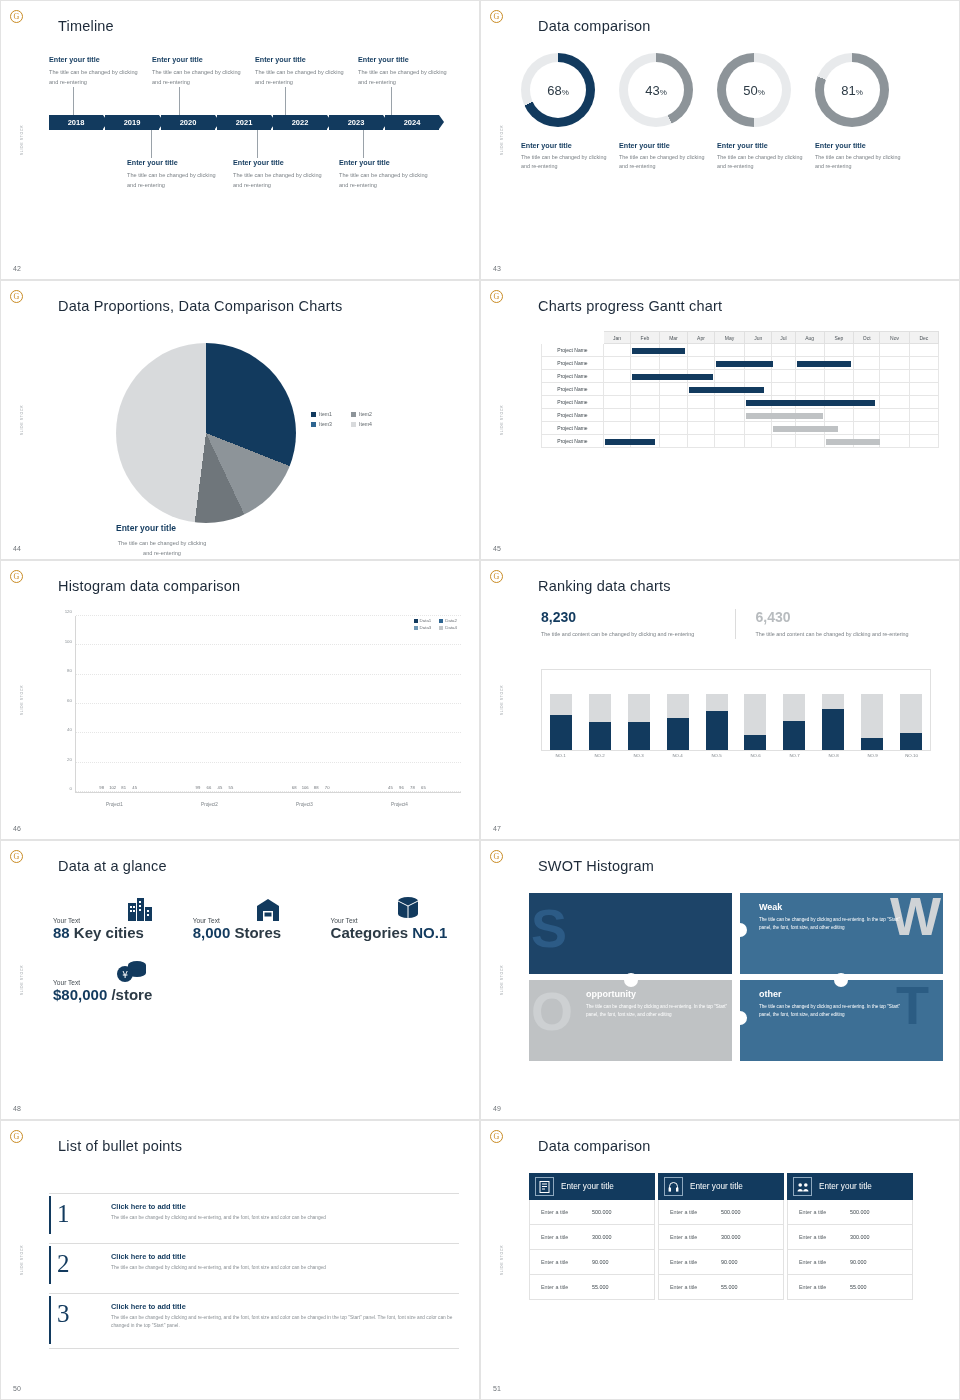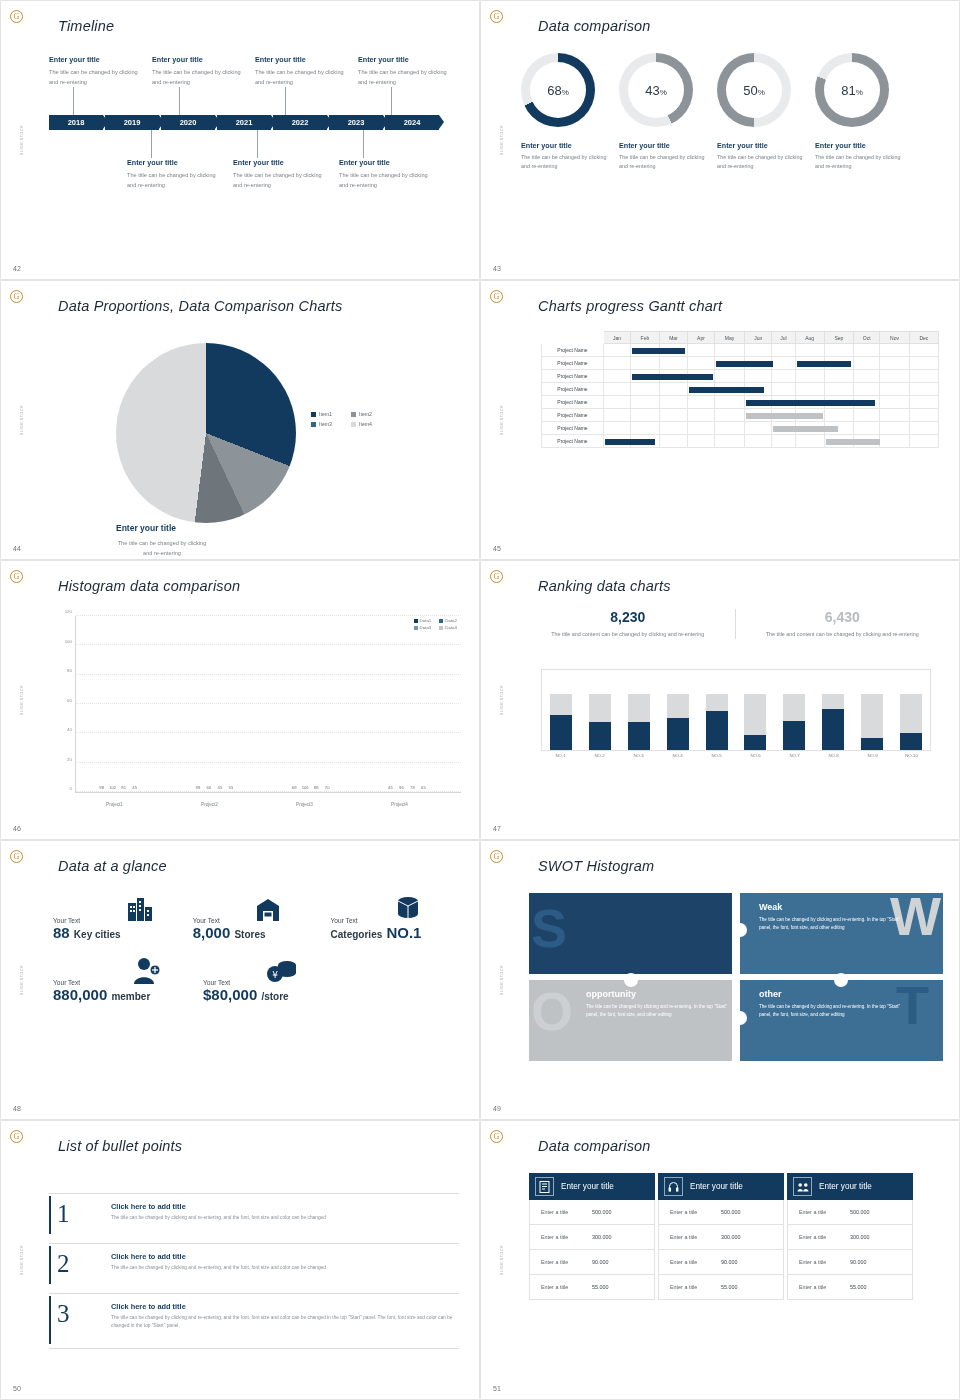--- a/index.html
+++ b/index.html
@@ -52,21 +52,20 @@
     font-size: 7px;
     color: #6f7479;
   }
   .title {
     position: absolute;
     left: 57px; top: 17px;
     font-size: 14.5px;
     color: #1d2a39;
     font-weight: normal;
     letter-spacing: 0.2px;
-    font-style: italic;
   }
 
   
   .tl-wrap { position: absolute; left: 48px; top: 54px; right: 18px; }
   .tl-top { display: flex; gap: 0; }
   .tl-col { width: 106px; }
   .tl-h { font-size: 7.2px; font-weight: bold; color: #123a5e; margin-bottom: 4px; }
   .tl-p { font-size: 5.6px; color: #7c8287; line-height: 1.7; width: 92px; }
   .tl-stems { position: relative; height: 28px; }
   .tl-stem { position: absolute; top: 0; width: 1px; height: 28px; background: #9aa2a9; }
@@ -136,38 +135,38 @@
   .hgrid { position: absolute; left: 0; right: 0; height: 0; border-top: 0.5px dotted #e6e6e6; }
   .hgroup { position: absolute; bottom: 0; display: flex; align-items: flex-end; gap: 2px; }
   .hbar { width: 9px; position: relative; }
   .hbar b { position: absolute; top: -7px; left: 50%; transform: translateX(-50%); font-size: 4.2px; font-weight: normal; color: #6f7479; }
   .hxlab { position: absolute; bottom: 4px; font-size: 4.6px; color: #7c8287; text-align: center; }
   .hleg { position: absolute; right: 4px; top: 2px; display: grid; grid-template-columns: auto auto; gap: 2px 8px; }
   .hleg span { font-size: 4.4px; color: #6f7479; display: flex; align-items: center; }
 
   
   .rk-head { position: absolute; left: 60px; top: 48px; right: 30px; display: flex; }
-  .rk-cell { width: 175px; text-align: center; }
+  .rk-cell { width: 175px; text-align: left; }
   .rk-cell .big { font-size: 14px; font-weight: bold; color: #123a5e; }
   .rk-cell.grey .big { color: #b8bcbf; }
   .rk-cell p { margin: 5px 0 0; font-size: 5.4px; color: #7c8287; line-height: 1.7; }
   .rk-div { width: 1px; background: #dcdcdc; margin: 0 20px; }
   .rk-plot { position: absolute; left: 60px; top: 108px; right: 28px; height: 82px; border: 0.6px solid #e0e0e0; }
   .rkb { position: absolute; bottom: 0; width: 22px; background: #d8dadc; }
   .rkb i { position: absolute; bottom: 0; left: 0; right: 0; background: #123a5e; display: block; }
   .rk-xlab { position: absolute; top: 192px; left: 60px; right: 28px; height: 10px; }
   .rk-xlab span { position: absolute; font-size: 4.4px; color: #7c8287; text-align: center; width: 26px; }
 
   
   .glance { position: absolute; left: 52px; top: 62px; right: 18px; }
   .gl-row { display: flex; }
   .gl-item { position: relative; }
   .gl-small { font-size: 6.6px; color: #434b51; }
   .gl-big { font-size: 15px; font-weight: bold; color: #123a5e; }
-  .gl-big .unit { font-size: 10px; font-weight: bold; color: #2c3a45; }
+  .gl-big .unit { font-size: 15px; font-weight: bold; color: #2c3a45; }
 
   
   .swot { position: absolute; left: 48px; top: 52px; width: 414px; height: 168px; }
   .sq { position: absolute; width: 203px; height: 81px; padding: 9px 11px; color: #fff; }
   .sq h5 { margin: 0 0 4px; font-size: 9px; font-weight: bold; }
   .sq p { margin: 0; font-size: 4.6px; line-height: 1.75; width: 148px; }
   .bigletter {
     position: absolute; font-size: 54px; font-weight: bold;
     font-family: "Liberation Sans", sans-serif; line-height: 1;
   }
@@ -717,31 +716,20 @@
             <path d="M5 8 L15 13 L25 8" stroke="#fff" stroke-width="1" fill="none"></path>
             <line x1="15" y1="13" x2="15" y2="25" stroke="#fff" stroke-width="1"></line>
           </svg>
           <div class="gl-small" style="margin-top:14px">Your Text</div>
           <div class="gl-big"><span class="unit">Categories</span> <em style="font-style:normal">NO.1</em></div>
         </div>
       </div>
 
       <div class="gl-row">
         <div class="gl-item" style="width:150px">
-          <svg width="30" height="32" viewBox="0 0 30 32" style="position:absolute;left:78px;top:-8px">
-            <circle cx="13" cy="9" r="6" fill="#123a5e"></circle>
-            <path d="M3 29 C3 20 23 20 23 29 Z" fill="#123a5e"></path>
-            <circle cx="24" cy="15" r="5" fill="#123a5e" stroke="#fff" stroke-width="1"></circle>
-            <line x1="24" y1="12" x2="24" y2="18" stroke="#fff" stroke-width="1.3"></line>
-            <line x1="21" y1="15" x2="27" y2="15" stroke="#fff" stroke-width="1.3"></line>
-          </svg>
-          <div class="gl-small" style="margin-top:16px">Your Text</div>
-          <div class="gl-big"><em style="font-style:normal">880,000</em> <span class="unit">member</span></div>
-        </div>
-        <div class="gl-item" style="width:150px">
           <svg width="34" height="32" viewBox="0 0 34 32" style="position:absolute;left:62px;top:-10px">
             <ellipse cx="22" cy="12" rx="9" ry="4" fill="#123a5e"></ellipse>
             <rect x="13" y="12" width="18" height="4" fill="#123a5e"></rect>
             <ellipse cx="22" cy="16" rx="9" ry="4" fill="#123a5e"></ellipse>
             <rect x="13" y="16" width="18" height="4" fill="#123a5e"></rect>
             <ellipse cx="22" cy="20" rx="9" ry="4" fill="#123a5e"></ellipse>
             <circle cx="10" cy="21" r="8" fill="#123a5e"></circle>
             <text x="10" y="25" font-size="9" fill="#fff" text-anchor="middle" font-family="DejaVu Sans">¥</text>
           </svg>
           <div class="gl-small" style="margin-top:16px">Your Text</div>

